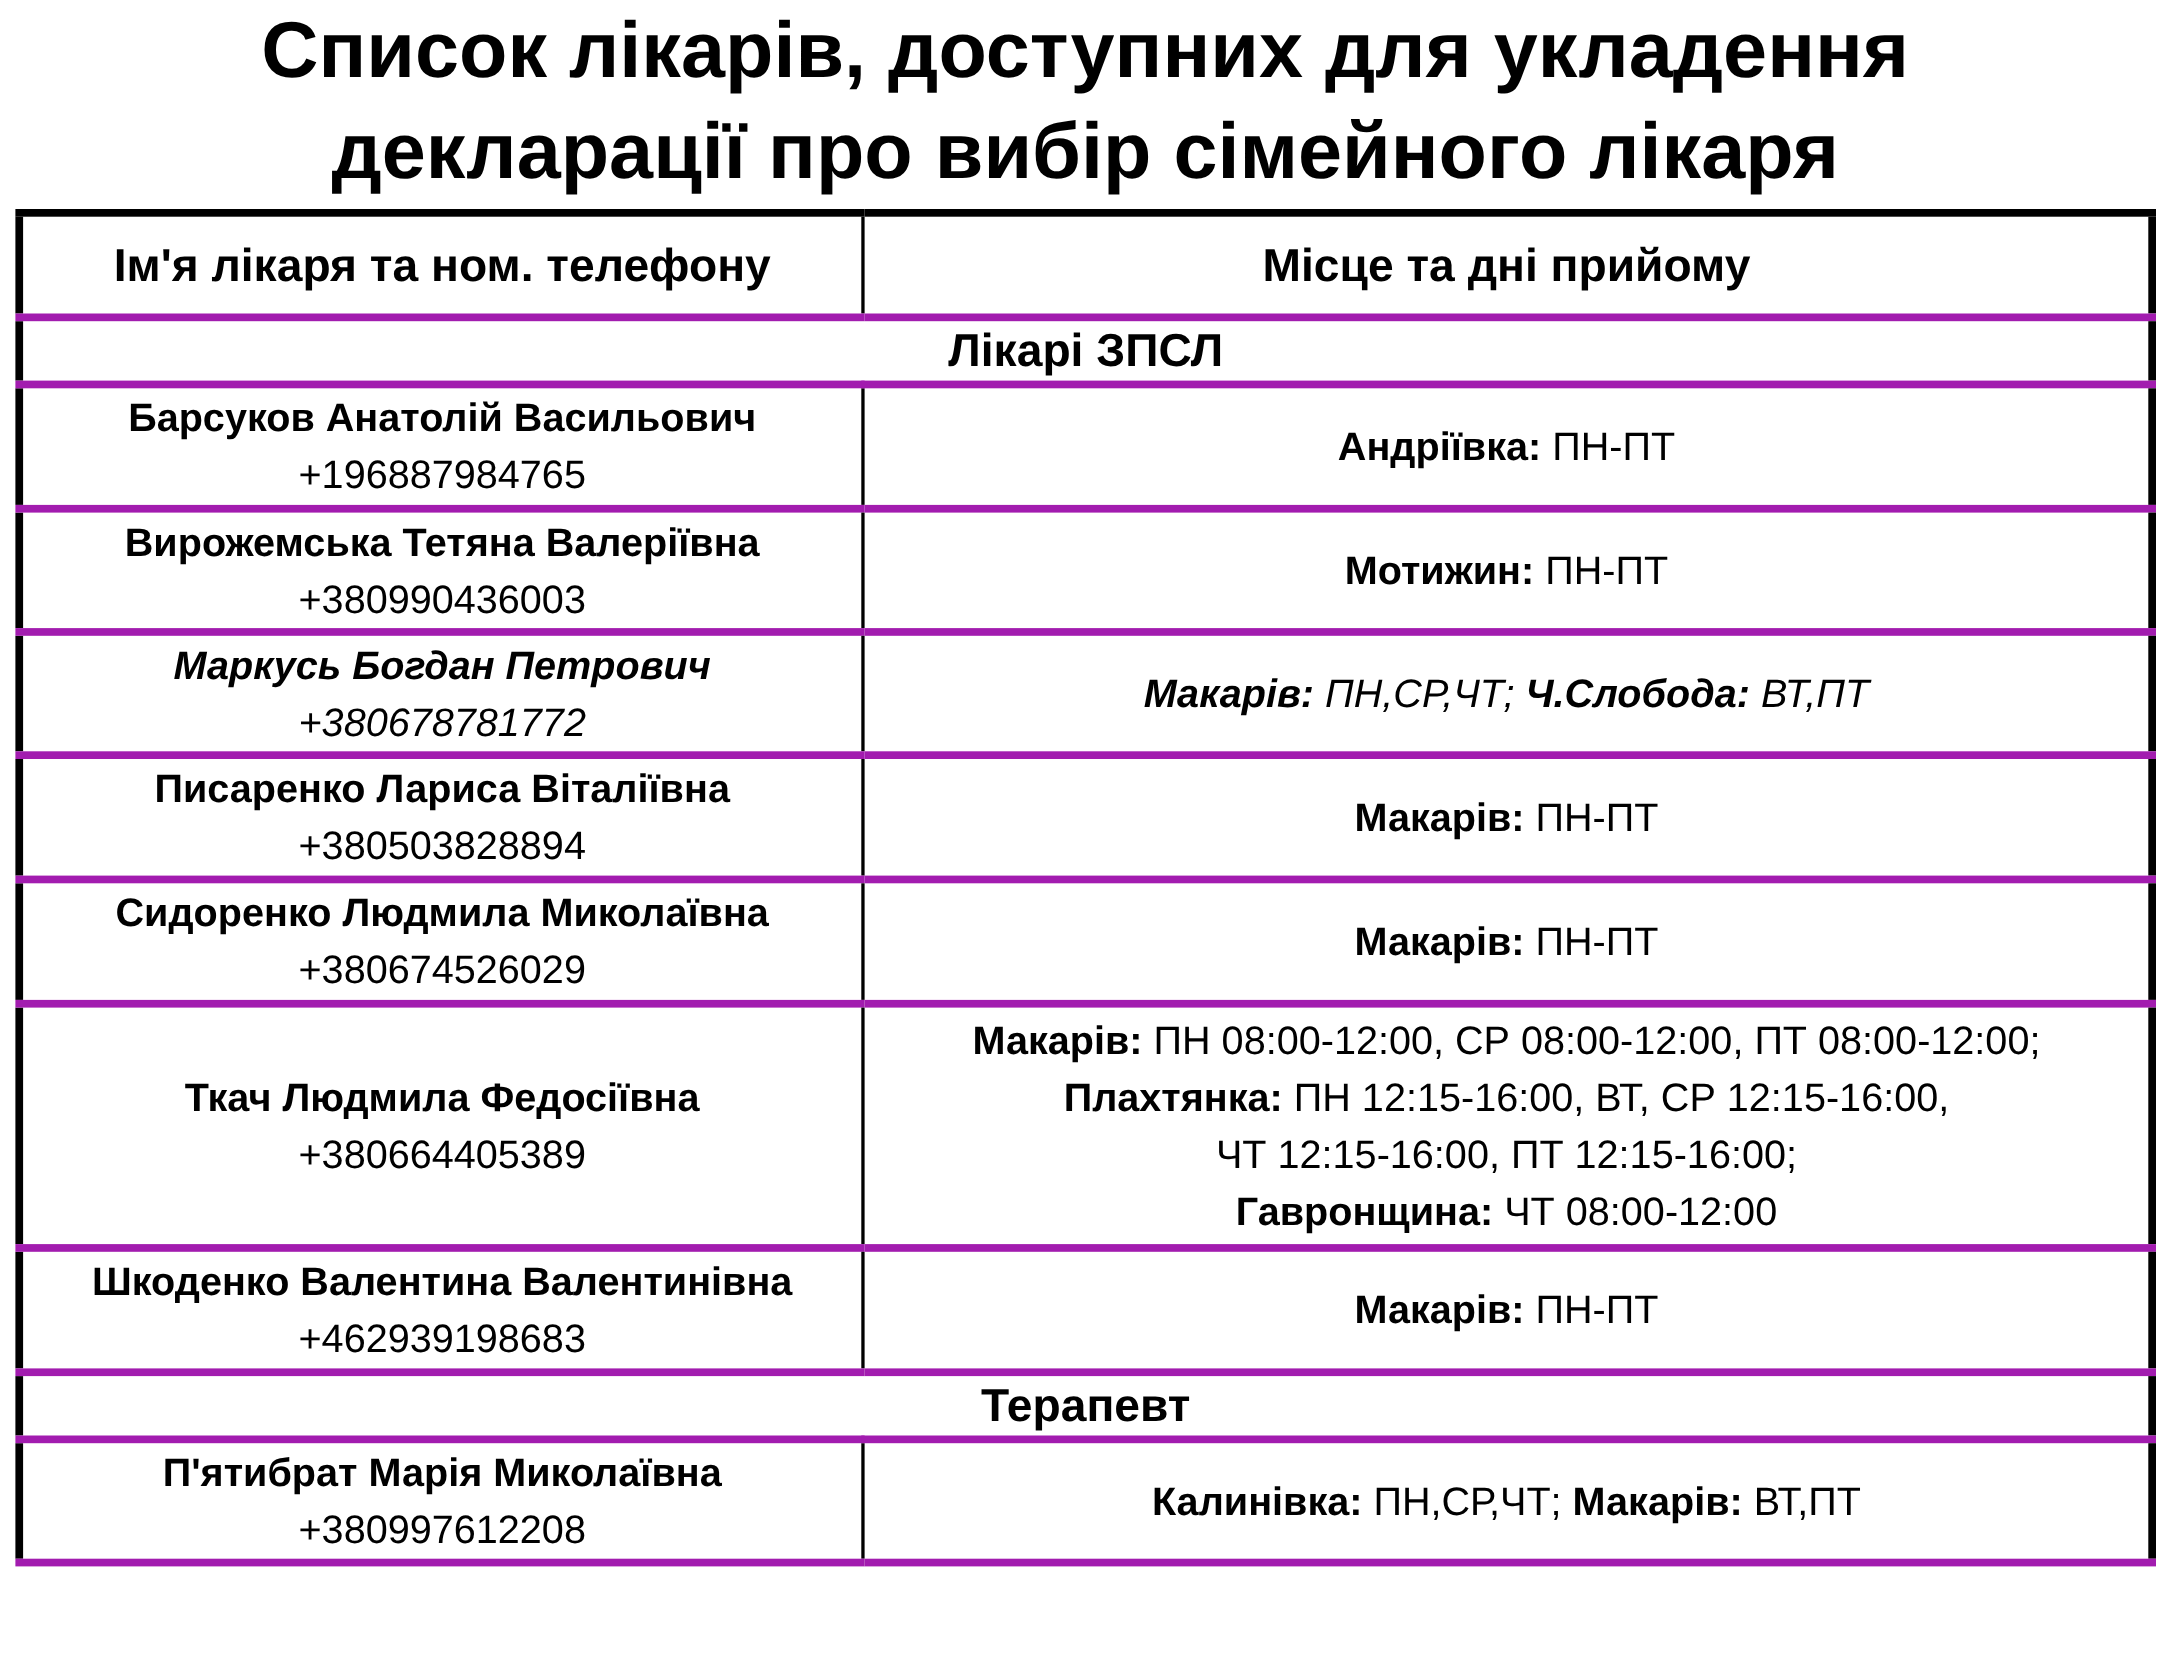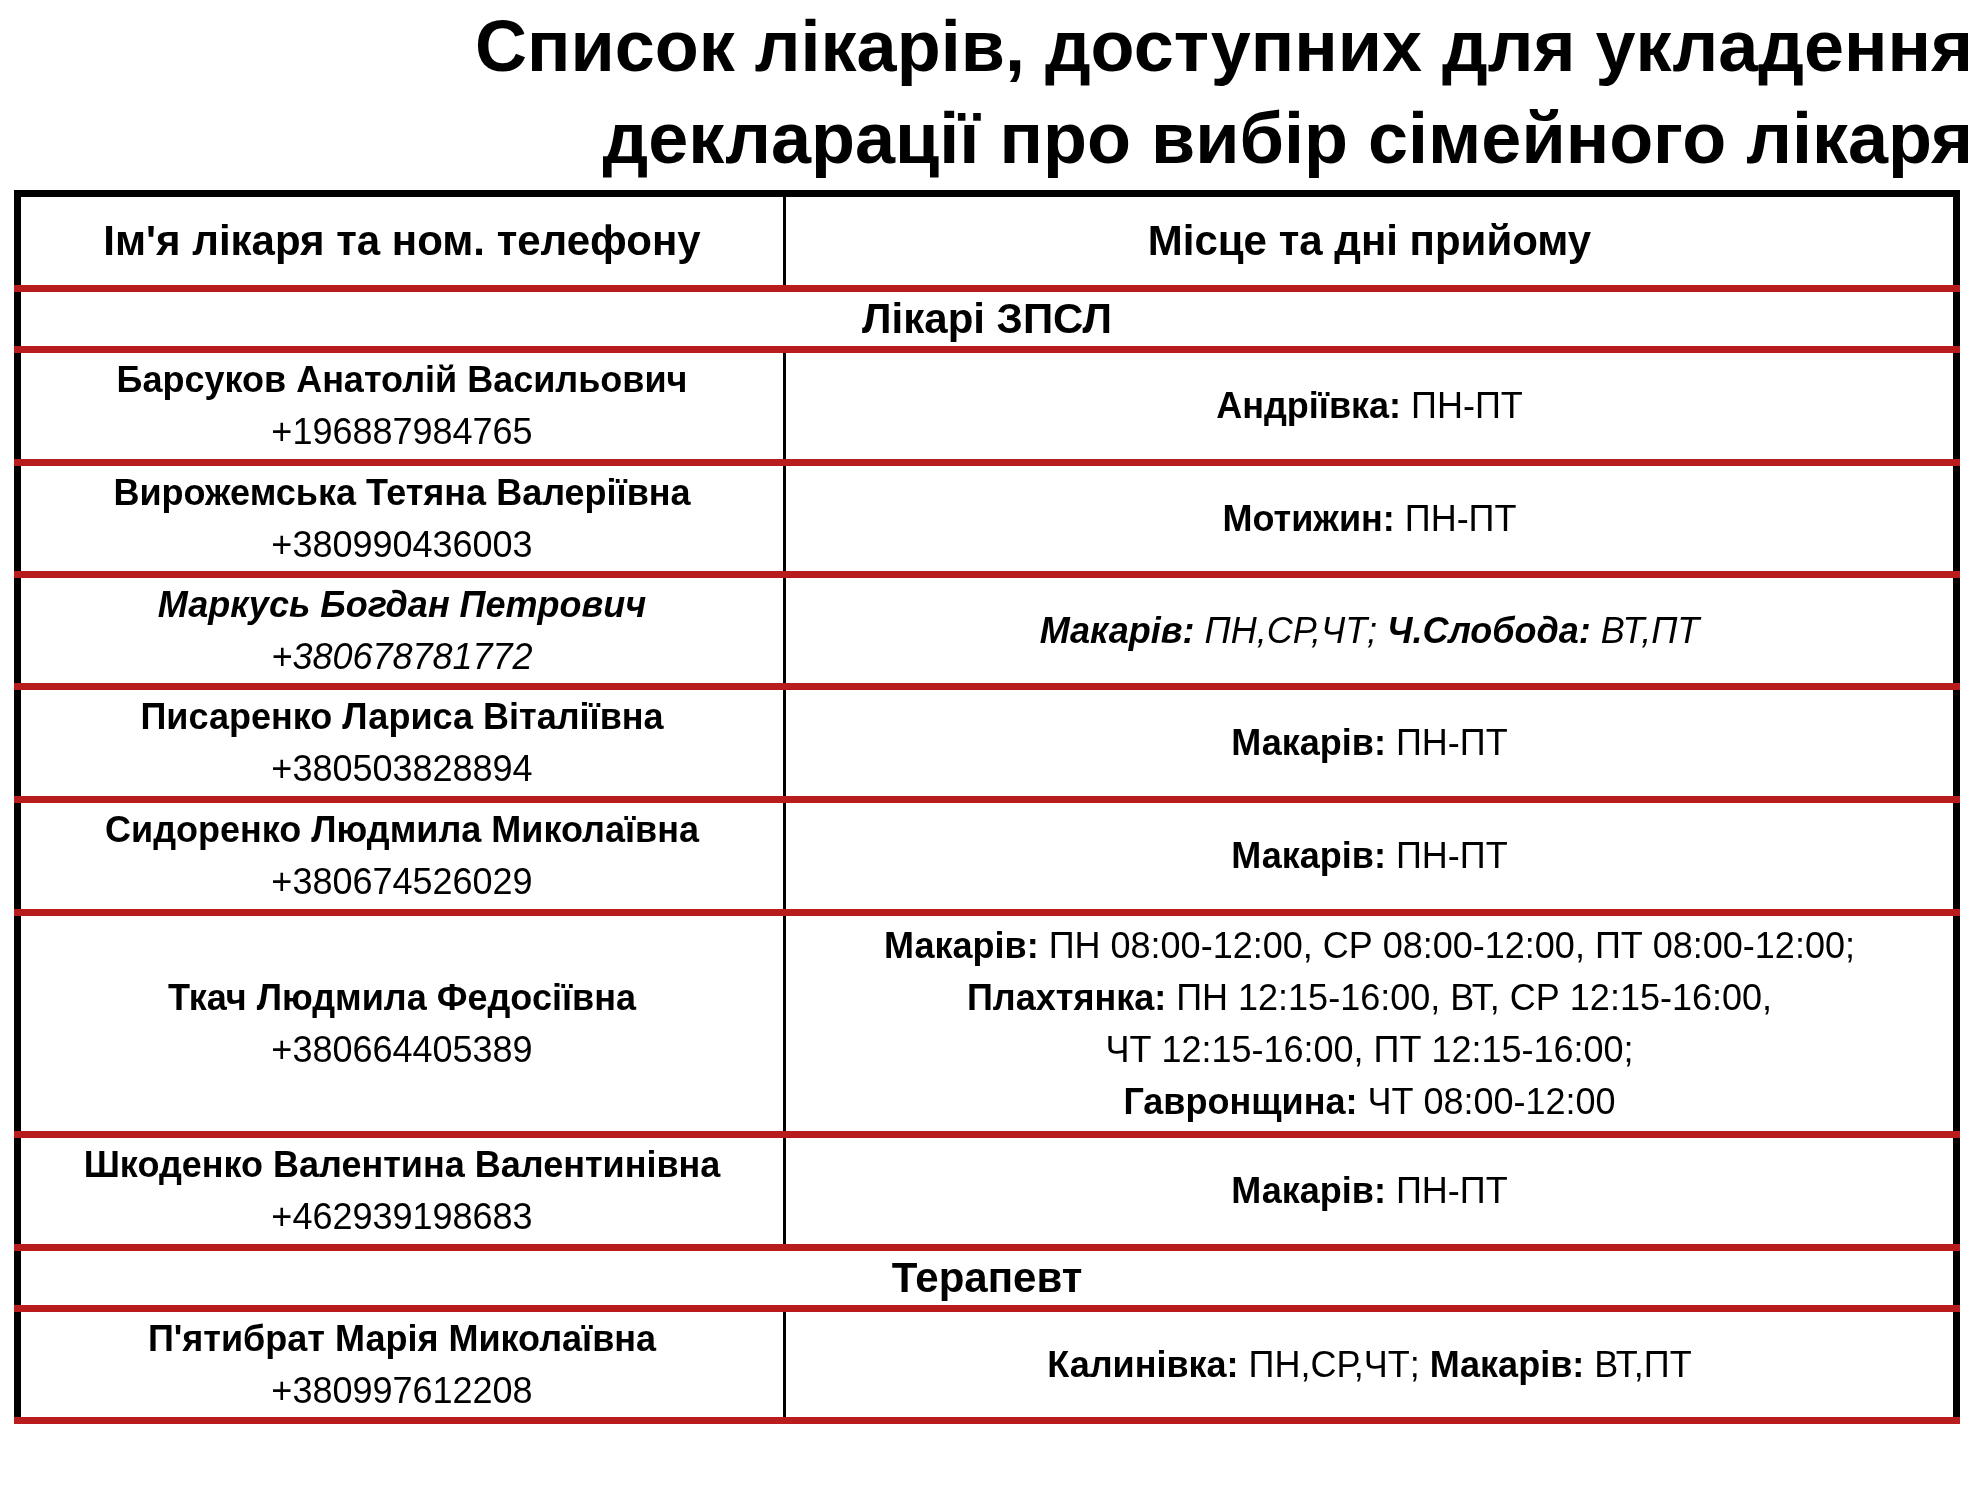--- a/index.html
+++ b/index.html
@@ -2,32 +2,32 @@
 <html><head>
 <meta charset="utf-8">
 <style>
   html, body { margin: 0; padding: 0; background: #ffffff; }
   body {
     width: 1973px; height: 1503px; position: relative; overflow: hidden;
     font-family: "Liberation Sans", "DejaVu Sans", sans-serif; color: #000;
   }
   .title {
     position: absolute; left: 0; top: 0; width: 1973px;
-    text-align: right; font-weight: bold; font-size: 72px; line-height: 92px;
+    text-align: center; font-weight: bold; font-size: 72px; line-height: 92px;
     letter-spacing: 0px;
   }
   .title .line { display: block; }
   .tbl {
     position: absolute; left: 14px; top: 190px; width: 1946px;
     border-collapse: collapse; table-layout: fixed;
     border: 7px solid #000;
   }
   .tbl td, .tbl th {
     padding: 0; text-align: center; vertical-align: middle;
-    border-top: 7px solid #000; border-bottom: 7px solid #b91c1c;
+    border-top: 7px solid #000; border-bottom: 7px solid #a21caf;
   }
   .tbl .c1 { width: 767px; border-right: 3px solid #000; }
   .tbl th { font-size: 42px; font-weight: bold; }
   .tbl .section td { font-size: 42px; font-weight: bold; }
   .name { font-size: 36px; font-weight: bold; line-height: 52px; display: block; }
   .phone { font-size: 36px; line-height: 52px; display: block; }
   .sched { font-size: 36px; line-height: 52px; }
   .sched .line { display: block; }
   .place { font-weight: bold; }
 </style>

